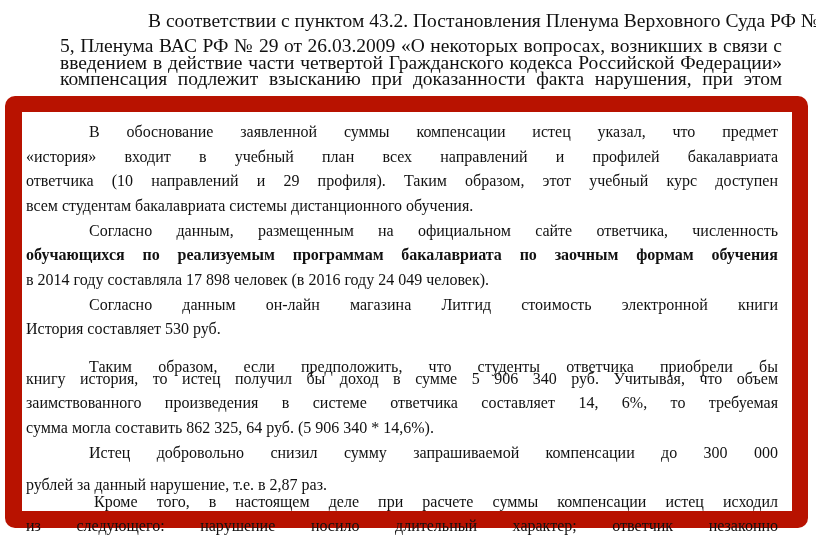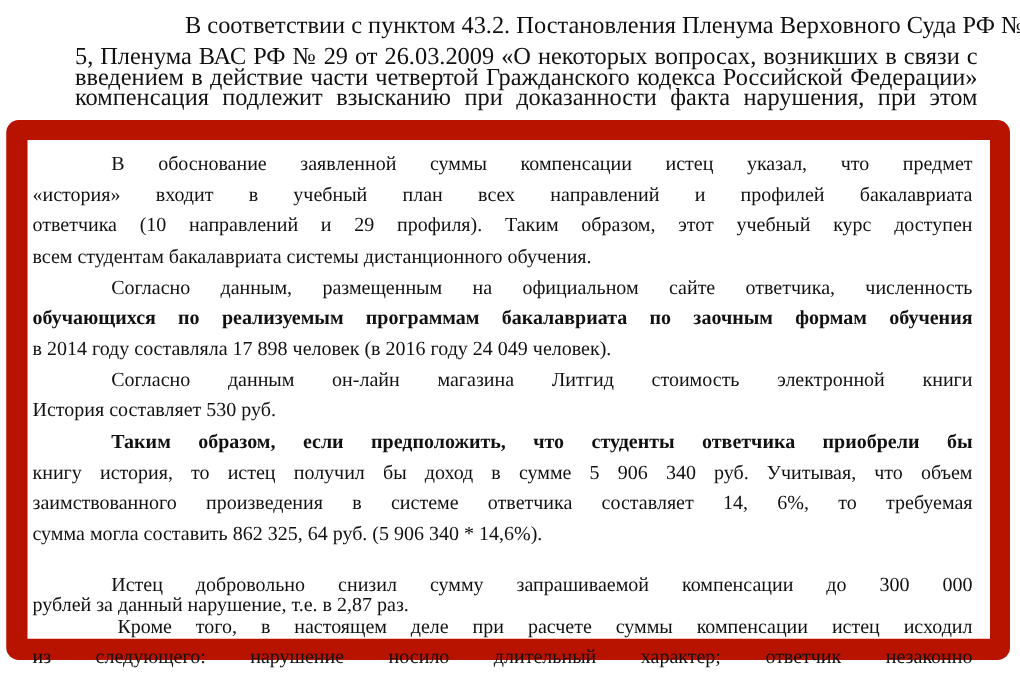--- a/index.html
+++ b/index.html
@@ -47,23 +47,23 @@
   <div class="line" style="top:168px;">ответчика (10 направлений и 29 профиля). Таким образом, этот учебный курс доступен</div>
   <div class="line last" style="top:193px;">всем студентам бакалавриата системы дистанционного обучения.</div>
 
   <div class="line indent" style="top:218px;">Согласно данным, размещенным на официальном сайте ответчика, численность</div>
   <div class="line" style="top:242px;font-weight:bold;">обучающихся по реализуемым программам бакалавриата по заочным формам обучения</div>
   <div class="line last" style="top:267px;">в 2014 году составляла 17 898 человек (в 2016 году 24 049 человек).</div>
 
   <div class="line indent" style="top:292px;">Согласно данным он-лайн магазина Литгид стоимость электронной книги</div>
   <div class="line last" style="top:316px;">История составляет 530 руб.</div>
 
-  <div class="line indent" style="top:341px;font-weight:bold;">Таким образом, если предположить, что студенты ответчика приобрели бы</div>
+  <div class="line indent" style="top:354px;">Таким образом, если предположить, что студенты ответчика приобрели бы</div>
   <div class="line" style="top:366px;">книгу история, то истец получил бы доход в сумме 5 906 340 руб. Учитывая, что объем</div>
   <div class="line" style="top:390px;">заимствованного произведения в системе ответчика составляет 14, 6%, то требуемая</div>
   <div class="line last" style="top:415px;">сумма могла составить 862 325, 64 руб. (5 906 340 * 14,6%).</div>
 
-  <div class="line indent" style="top:440px;margin-top:16px;">Истец добровольно снизил сумму запрашиваемой компенсации до 300 000</div>
+  <div class="line indent" style="top:440px;">Истец добровольно снизил сумму запрашиваемой компенсации до 300 000</div>
   <div class="line last" style="top:472px;">рублей за данный нарушение, т.е. в 2,87 раз.</div>
 
   <div class="line indent2" style="top:489px;">Кроме того, в настоящем деле при расчете суммы компенсации истец исходил</div>
   <div class="line" style="top:513px;">из следующего: нарушение носило длительный характер; ответчик незаконно</div>
 </div>
 
 </body></html>

